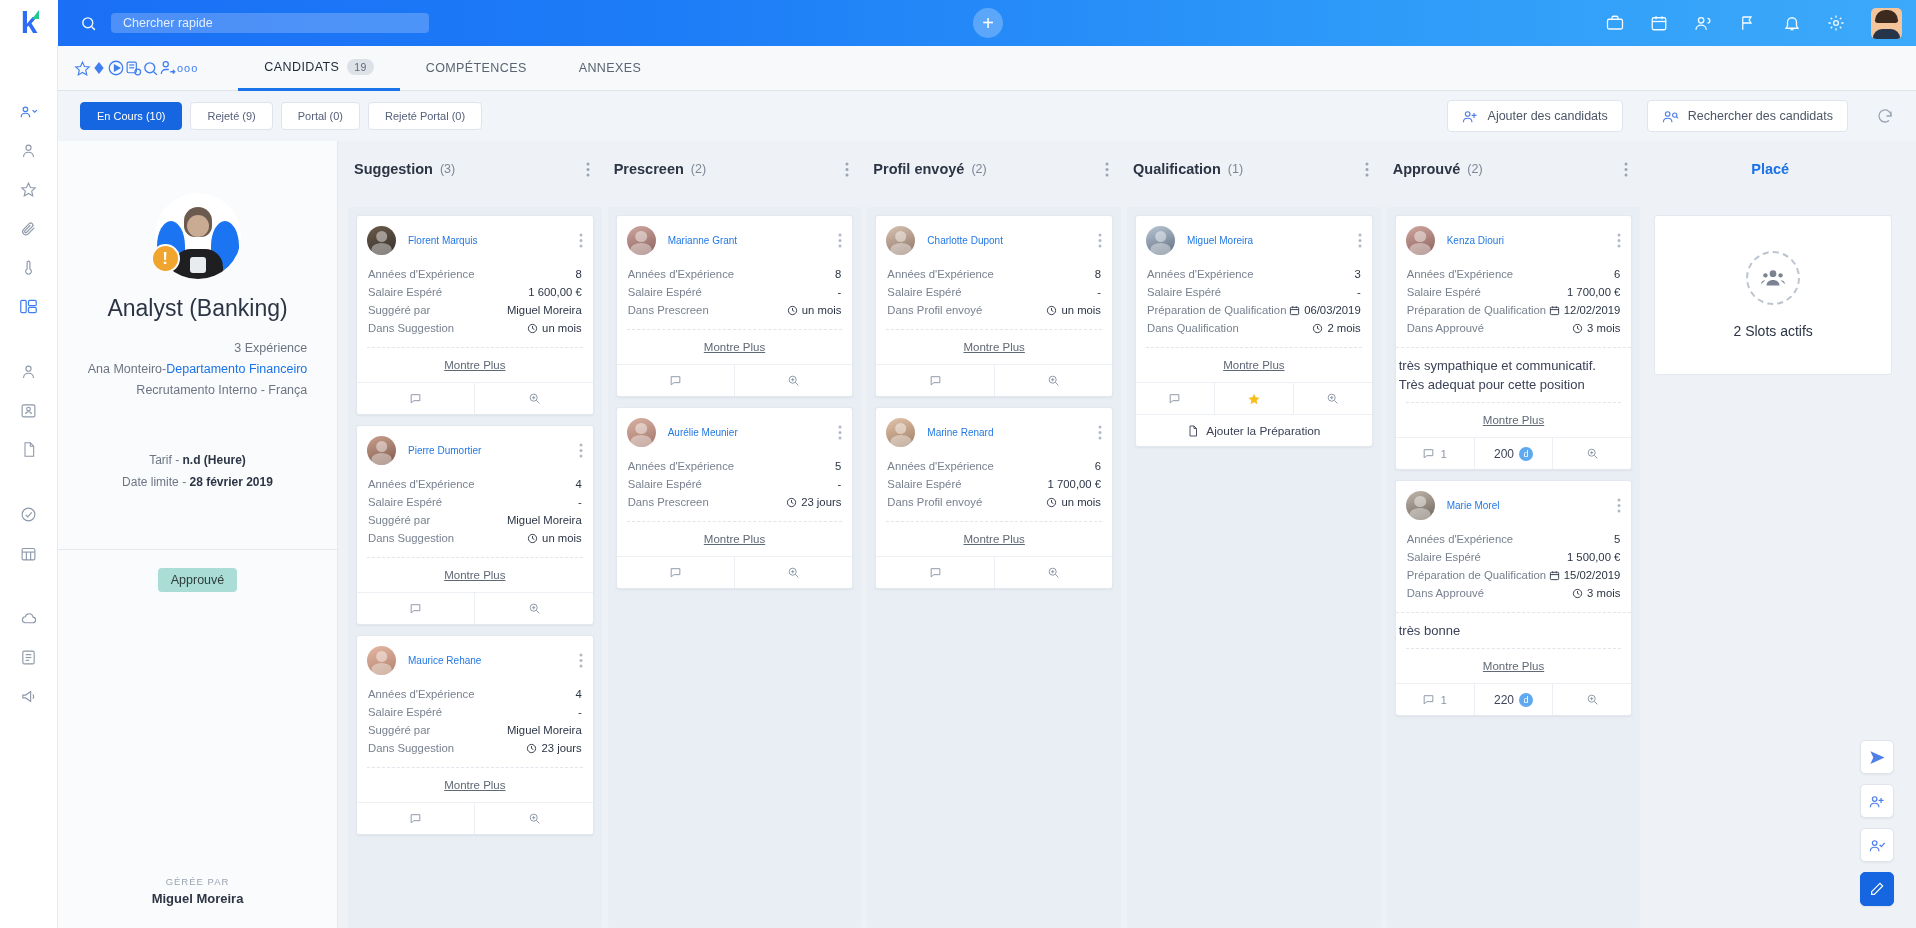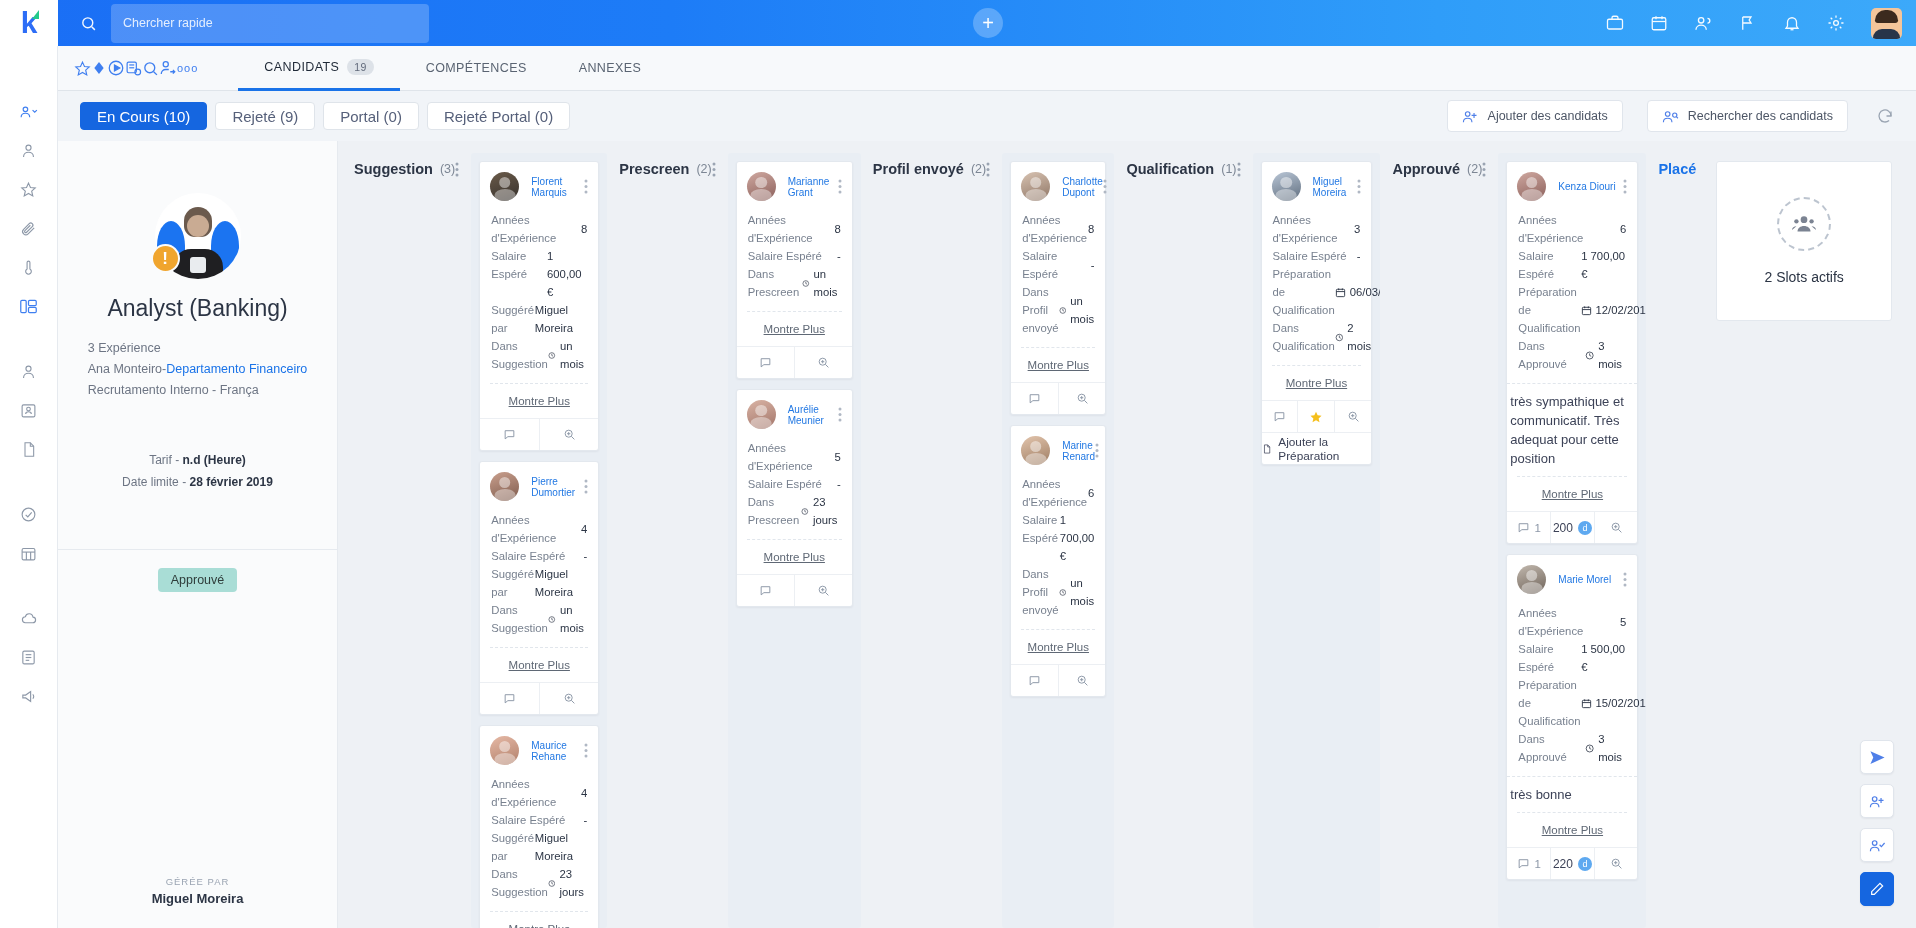--- a/index.html
+++ b/index.html
@@ -22,21 +22,21 @@
   }
   .logo-k { font-size: 30px; font-weight: bold; color: #2d6df6; line-height: 1; position: relative; }
   .logo-k::after {
     content: ""; position: absolute; right: -2px; top: 2px;
     width: 0; height: 0; border-left: 7px solid transparent;
     border-bottom: 9px solid #23c98b;
   }
   .search-wrap { display: flex; align-items: center; margin-left: 22px; }
   .search-ico { color: #fff; opacity: .95; margin-right: 14px; display: flex; }
   .search-input {
-    width: 318px; height: 39px; border-radius: 4px;
+    width: 318px; height: 20px; border-radius: 4px;
     background: rgba(255,255,255,.22); border: none; outline: none;
     color: #fff; font-size: 12.5px; padding: 0 12px;
     font-family: "Liberation Sans", sans-serif;
   }
   .search-input::placeholder { color: rgba(255,255,255,.85); }
   .plus-btn {
     position: absolute; left: 973px; top: 8px;
     width: 30px; height: 30px; border-radius: 50%;
     background: rgba(255,255,255,.25);
     display: flex; align-items: center; justify-content: center;
@@ -82,21 +82,21 @@
   .rail .ri.act { color: #3f7ff0; }
   .rail .sp { height: 26px; }
 
   
   .filterbar {
     position: absolute; top: 91px; left: 58px; width: 1858px; height: 50px;
     background: #f1f4f8; display: flex; align-items: center; padding: 0 22px;
   }
   .chip {
     height: 28px; border-radius: 4px; border: 1px solid #dfe4ea; background: #fff;
-    font-size: 15px; color: #56607a; padding: 0 16px; margin-right: 8px;
+    font-size: 11px; color: #56607a; padding: 0 16px; margin-right: 8px;
     display: flex; align-items: center; cursor: pointer;
     font-family: "Liberation Sans", sans-serif;
   }
   .chip.sel { background: #1566e0; border-color: #1566e0; color: #fff; font-weight: 500; }
   .fb-right { margin-left: auto; display: flex; align-items: center; gap: 24px; }
   .wbtn {
     height: 32px; background: #fff; border: 1px solid #e0e5ec; border-radius: 4px;
     font-size: 12.5px; color: #4d5666; display: flex; align-items: center;
     gap: 9px; padding: 0 14px; cursor: pointer;
     font-family: "Liberation Sans", sans-serif;
@@ -124,39 +124,39 @@
   .job-avatar .face { position:absolute; left:32px; top:22px; width:22px; height:22px; background:#c9ab93; border-radius:11px; }
   .job-avatar .torso { position:absolute; left:18px; bottom:0; width:50px; height:30px; background:#1f1f22; border-radius:18px 18px 0 0; }
   .job-avatar .shirt { position:absolute; left:35px; bottom:6px; width:16px; height:16px; background:#e9ecef; border-radius:3px; }
   .warn-badge {
     position: absolute; left: -4px; bottom: 6px; width: 29px; height: 29px;
     background: #f0a52e; border-radius: 50%; border: 2px solid #fafbfc;
     color: #fff; font-size: 17px; font-weight: bold;
     display: flex; align-items: center; justify-content: center; line-height: 1;
   }
   .job-title { font-size: 23px; color: #2c3545; margin-top: 16px; font-weight: 400; }
-  .job-meta { margin-top: 16px; text-align: left; font-size: 12.5px; color: #6d7584; line-height: 21px; }
+  .job-meta { margin-top: 16px; text-align: right; font-size: 12.5px; color: #6d7584; line-height: 21px; }
   .job-meta a { color: #1a73e8; text-decoration: none; }
   .job-rates { margin-top: 48px; text-align: center; font-size: 12px; color: #6d7584; line-height: 22px; }
   .job-rates b { color: #2c3545; font-weight: 600; }
   .jp-divider { width: 100%; height: 1px; background: #e6eaef; margin-top: 56px; }
   .appr-badge {
     margin-top: 18px; background: #a9ddd6; color: #2f3d3b; border-radius: 4px;
     padding: 5px 13px; font-size: 12.5px;
   }
   .jp-foot { margin-top: auto; margin-bottom: 22px; text-align: center; }
   .jp-foot .lbl { font-size: 9.5px; letter-spacing: 1px; color: #9aa4b2; }
   .jp-foot .nm { font-size: 13px; color: #2c3545; font-weight: bold; margin-top: 4px; }
 
   
   .board {
     position: absolute; top: 141px; left: 338px; width: 1578px; height: 787px;
     display: flex; padding: 12px 10px 0 10px; gap: 0;
   }
-  .col { width: 260px; display: flex; flex-direction: row; margin-right: 6px; }
+  .col { width: 260px; display: flex; flex-direction: column; margin-right: 6px; gap: 16px; }
   .col-head {
     display: flex; align-items: center; padding: 8px 12px 14px 6px; height: 38px;
   }
   .col-title { font-size: 14.5px; color: #2c3545; font-weight: bold; }
   .col-title.blue { color: #1a73e8; }
   .col-count { font-size: 12.5px; color: #7c8694; margin-left: 7px; }
   .col-dots { margin-left: auto; color: #9aa4b2; cursor: pointer; font-size: 15px; letter-spacing: 0; line-height: 6px; }
   .col-body {
     flex: 1; background: #e9eef4; border-radius: 3px; padding: 8px;
     overflow: hidden;

